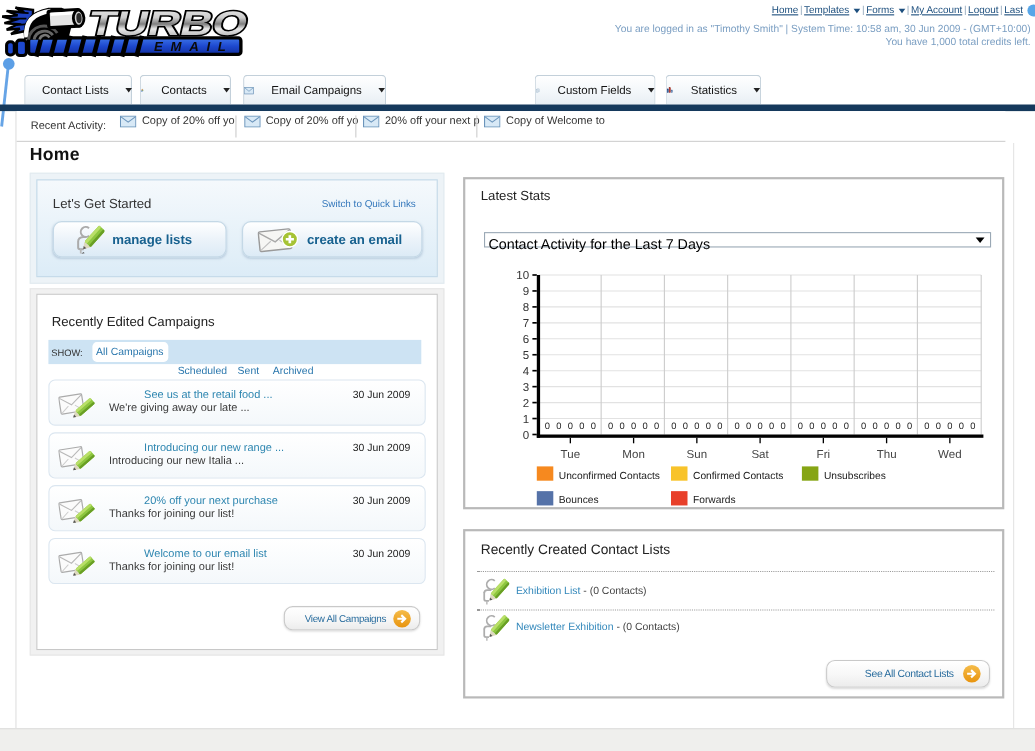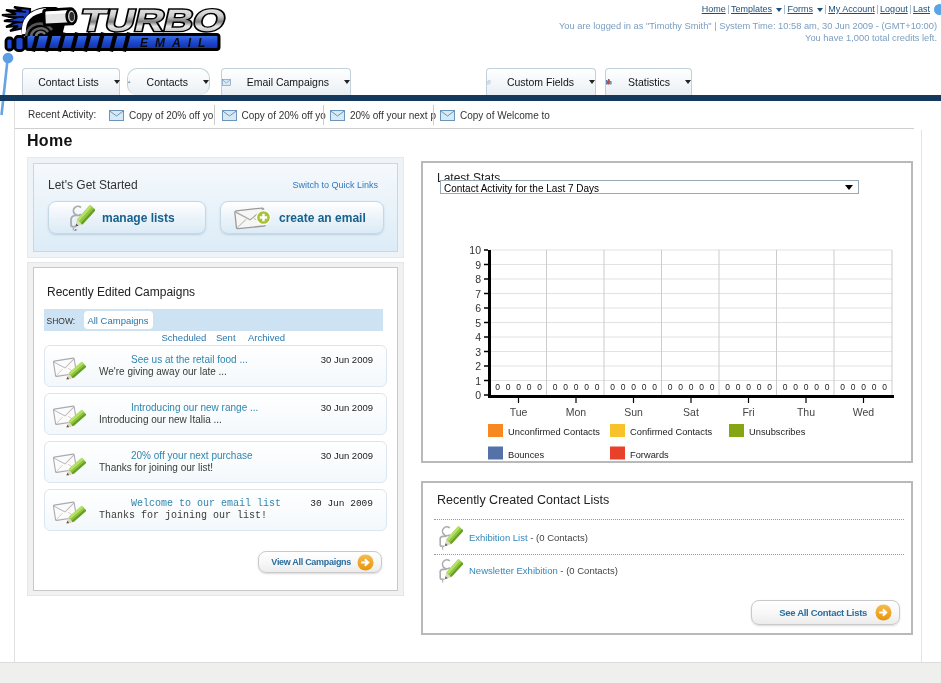--- a/index.html
+++ b/index.html
@@ -18,21 +18,21 @@
 
 .tabs { position:absolute; top:68px; left:0; width:941px; height:27px; }
 .tab { position:absolute; top:0; height:27px; border:1px solid #c3d0da; border-bottom:none; border-radius:4px 4px 0 0; background:linear-gradient(#ffffff,#f3f7fa 55%,#e8eef3); font-size:10.5px; color:#131313; display:flex; align-items:center; justify-content:center; white-space:nowrap;gap:10px; }
 .tab svg { margin-right:6px; }
 .tab .da { display:inline-block; width:0; height:0; border-left:3.5px solid transparent; border-right:3.5px solid transparent; border-top:4px solid #222; margin-left:5px; }
 .navybar { position:absolute; top:95px; left:0; width:941px; height:6px; background:#15395c; }
 
 
 .activity { position:absolute; top:101px; left:15px; width:899px; height:28px; background:#fff; border-bottom:1px solid #cfcfcf; font-size:10px; color:#333; }
 .activity .lbl { position:absolute; left:13px; top:8px; }
-.aitem { position:absolute; top:4px; height:20px; display:flex; align-items:center; }
+.aitem { position:absolute; top:4px; height:20px; display:flex; align-items:flex-start; }
 .aitem svg { margin-right:5px; }
 .asep { position:absolute; top:4px; height:20px; border-left:1px solid #ccc; }
 
 
 .vline-l { position:absolute; left:14px; top:101px; width:1px; height:561px; background:#e0e0e0; }
 .vline-r { position:absolute; left:921px; top:130px; width:1px; height:532px; background:#e4e4e4; }
 .footer { position:absolute; left:0; top:662px; width:941px; height:21px; background:#efefed; border-top:1px solid #dcdcdc; }
 
 h1.home { position:absolute; left:27px; top:132px; font-size:16px; color:#111; letter-spacing:0.3px; }
 
@@ -48,26 +48,26 @@
 .p2 { position:absolute; left:5px; top:4px; width:365px; height:324px; border:1px solid #c8c8c8; background:#fff; }
 .p2 .ttl { position:absolute; left:13px; top:17px; font-size:12px; color:#222; }
 .showbar { position:absolute; left:9.5px; top:41px; width:339.5px; height:22px; background:#cde3f3; font-size:9.5px; color:#2a77ad; }
 .showbar .sl { position:absolute; left:3px; top:7px; font-size:8.5px; color:#333; }
 .showbar a { color:#2a77ad; text-decoration:none;margin-top:17px; }
 .pill { position:absolute; left:40px; top:2px; width:69px; height:18px; background:#fff; border-radius:4px; padding:4px 0 0 0; text-align:center; }
 .citem { position:absolute; left:10px; width:343px; height:42px; border:1px solid #dbe6f0; border-radius:6px; background:linear-gradient(#ffffff,#f4f8fb); }
 .citem .t { position:absolute; left:46px; top:8px; font-size:10px; color:#2e86b0;margin-left:40px; }
 .citem .s { position:absolute; left:54px; top:20px; font-size:10px; color:#3a3a3a;text-align:center; }
 .citem .d { position:absolute; right:13px; top:8px; font-size:9.5px; color:#222; }
-.obtn { position:absolute; height:25px; border:1px solid #c9c9c9; border-radius:8px; background:linear-gradient(#ffffff,#f7f7f7 55%,#ececec); box-shadow:0 1px 2px rgba(0,0,0,.15); font-size:9.5px; letter-spacing:-0.3px; font-weight:bold; color:#2a6d9e; display:flex; align-items:center; justify-content:flex-end; padding-right:7px; white-space:nowrap; }
+.obtn { position:absolute; height:25px; border:1px solid #c9c9c9; border-radius:8px; background:linear-gradient(#ffffff,#f7f7f7 55%,#ececec); box-shadow:0 1px 2px rgba(0,0,0,.15); font-size:9.5px; letter-spacing:-0.3px; font-weight:normal; color:#2a6d9e; display:flex; align-items:center; justify-content:flex-end; padding-right:7px; white-space:nowrap; }
 
 
 .statspanel { position:absolute; left:421px; top:161px; width:492px; height:302px; border:2px solid #b9b9b9; background:#fff; }
 .statspanel .ttl { position:absolute; left:14px; top:8px; font-size:12px; color:#222; }
-.sel { position:absolute; left:17px; top:17px; width:419px; height:14px; border:1px solid #9aa8b5; background:#fff; font-size:10px; color:#000; }
+.sel { position:absolute; left:17px; top:48px; width:461px; height:14px; border:1px solid #9aa8b5; background:#fff; font-size:13px; color:#000; }
 .sel .tx { position:absolute; left:3px; top:2px; }
 .sel .ar { position:absolute; right:5px; top:4px; width:0; height:0; border-left:4px solid transparent; border-right:4px solid transparent; border-top:5px solid #000; }
 
 .clpanel { position:absolute; left:421px; top:481px; width:492px; height:154px; border:2px solid #b9b9b9; background:#fff; }
 .clpanel .ttl { position:absolute; left:14px; top:10px; font-size:12.5px; color:#222; }
 .dots { position:absolute; left:11px; width:470px; border-top:1px dotted #999; }
 .clitem-t { position:absolute; left:46px; font-size:9.5px; color:#444; }
 .clitem-t a { color:#3388bb; text-decoration:none; }
 </style>
 </head>
@@ -138,21 +138,21 @@
 </svg>
   </div>
 
 <div class="tabs">
   <div class="tab" style="left:22px;width:98px;"><svg width="16" height="16" viewBox="0 0 16 16">
 <circle cx="9.5" cy="3.6" r="2.4" fill="#b5774a"></circle>
         <path d="M6.8 8.2 Q9.5 5.2 12.2 8.2 L12.2 9.5 L6.8 9.5 Z" fill="#8aa0b8"></path>
 <path d="M1.5 5.5 L6 5.5 L7.5 7 L13 7 L13 13.5 L1.5 13.5 Z" fill="#e8bc5c" stroke="#a07828" stroke-width="1"></path>
 <path d="M1.5 13.5 L3.5 8.5 L15 8.5 L13 13.5 Z" fill="#f6d98c" stroke="#a07828" stroke-width="1"></path>
 </svg> Contact Lists<span class="da"></span></div>
-  <div class="tab" style="left:127px;width:83px;border-radius:10px;"><svg width="16" height="16" viewBox="0 0 16 16">
+  <div class="tab" style="left:127px;width:83px;"><svg width="16" height="16" viewBox="0 0 16 16">
 <circle cx="10.5" cy="4.2" r="2.7" fill="#d8913c"></circle>
         <circle cx="10.5" cy="4.2" r="2.7" fill="none" stroke="#9c6420" stroke-width="0.8"></circle>
 <path d="M6.6 11.5 Q6.6 7.3 10.5 7.3 Q14.4 7.3 14.4 11.5 Z" fill="#83a83c" stroke="#5c7a22" stroke-width="0.8"></path>
 <circle cx="5.8" cy="7.2" r="3" fill="#e9b583" stroke="#b07840" stroke-width="0.8"></circle>
 <path d="M1.4 15 Q1.4 10.2 5.8 10.2 Q10.2 10.2 10.2 15 Z" fill="#5b94d6" stroke="#2f639f" stroke-width="0.8"></path>
 </svg> Contacts<span class="da"></span></div>
   <div class="tab" style="left:221px;width:130px;"><svg width="17" height="13" viewBox="0 0 17 13">
 <rect x="0.6" y="0.8" width="15.8" height="11.4" fill="#d8e9f6" stroke="#5e88b0" stroke-width="1.1"></rect>
 <path d="M1 1.2 L8.5 7.5 L16 1.2" fill="none" stroke="#5e88b0" stroke-width="1.1"></path>
 </svg> Email Campaigns<span class="da"></span></div>
@@ -306,21 +306,21 @@
 <polygon points="0,0 2.4,-1.5 2.4,1.5" fill="#555"></polygon>
 <rect x="5.5" y="-3.4" width="18" height="6.8" rx="1.2" fill="#8dc63f"></rect>
 <rect x="5.5" y="-3.4" width="18" height="2.5" rx="1.2" fill="#b9df68"></rect>
 <rect x="5.5" y="1.3" width="18" height="2.1" rx="1.2" fill="#699f25"></rect>
 </g>
 </svg></div>
         <div class="t">20% off your next purchase</div>
       <div class="s">Thanks for joining our list!</div>
       <div class="d">30 Jun 2009</div>
     </div>
-    <div class="citem" style="top:221px;font-family:Liberation Mono, monospace;">
+    <div class="citem" style="top:221px;">
       <div class="abs" style="left:8px;top:8px;"><svg width="34" height="27" viewBox="0 0 34 27">
 <g transform="rotate(-9 12 14)">
 <rect x="1.5" y="5.5" width="21" height="15.5" rx="1" fill="#fbfbfb" stroke="#ababab" stroke-width="1.1"></rect>
 <path d="M2 6.5 L12 14 L22 6.5" fill="none" stroke="#b8b8b8" stroke-width="1"></path>
 <path d="M2 20.5 L9 14.8 M22 20.5 L15 14.8" fill="none" stroke="#cccccc" stroke-width="0.9"></path>
 </g>
 <g transform="translate(13.5,25.5) rotate(-41)">
 <polygon points="0,0 5.5,-3.4 5.5,3.4" fill="#ddd8c0"></polygon>
 <polygon points="0,0 2.4,-1.5 2.4,1.5" fill="#555"></polygon>
 <rect x="5.5" y="-3.4" width="18" height="6.8" rx="1.2" fill="#8dc63f"></rect>

